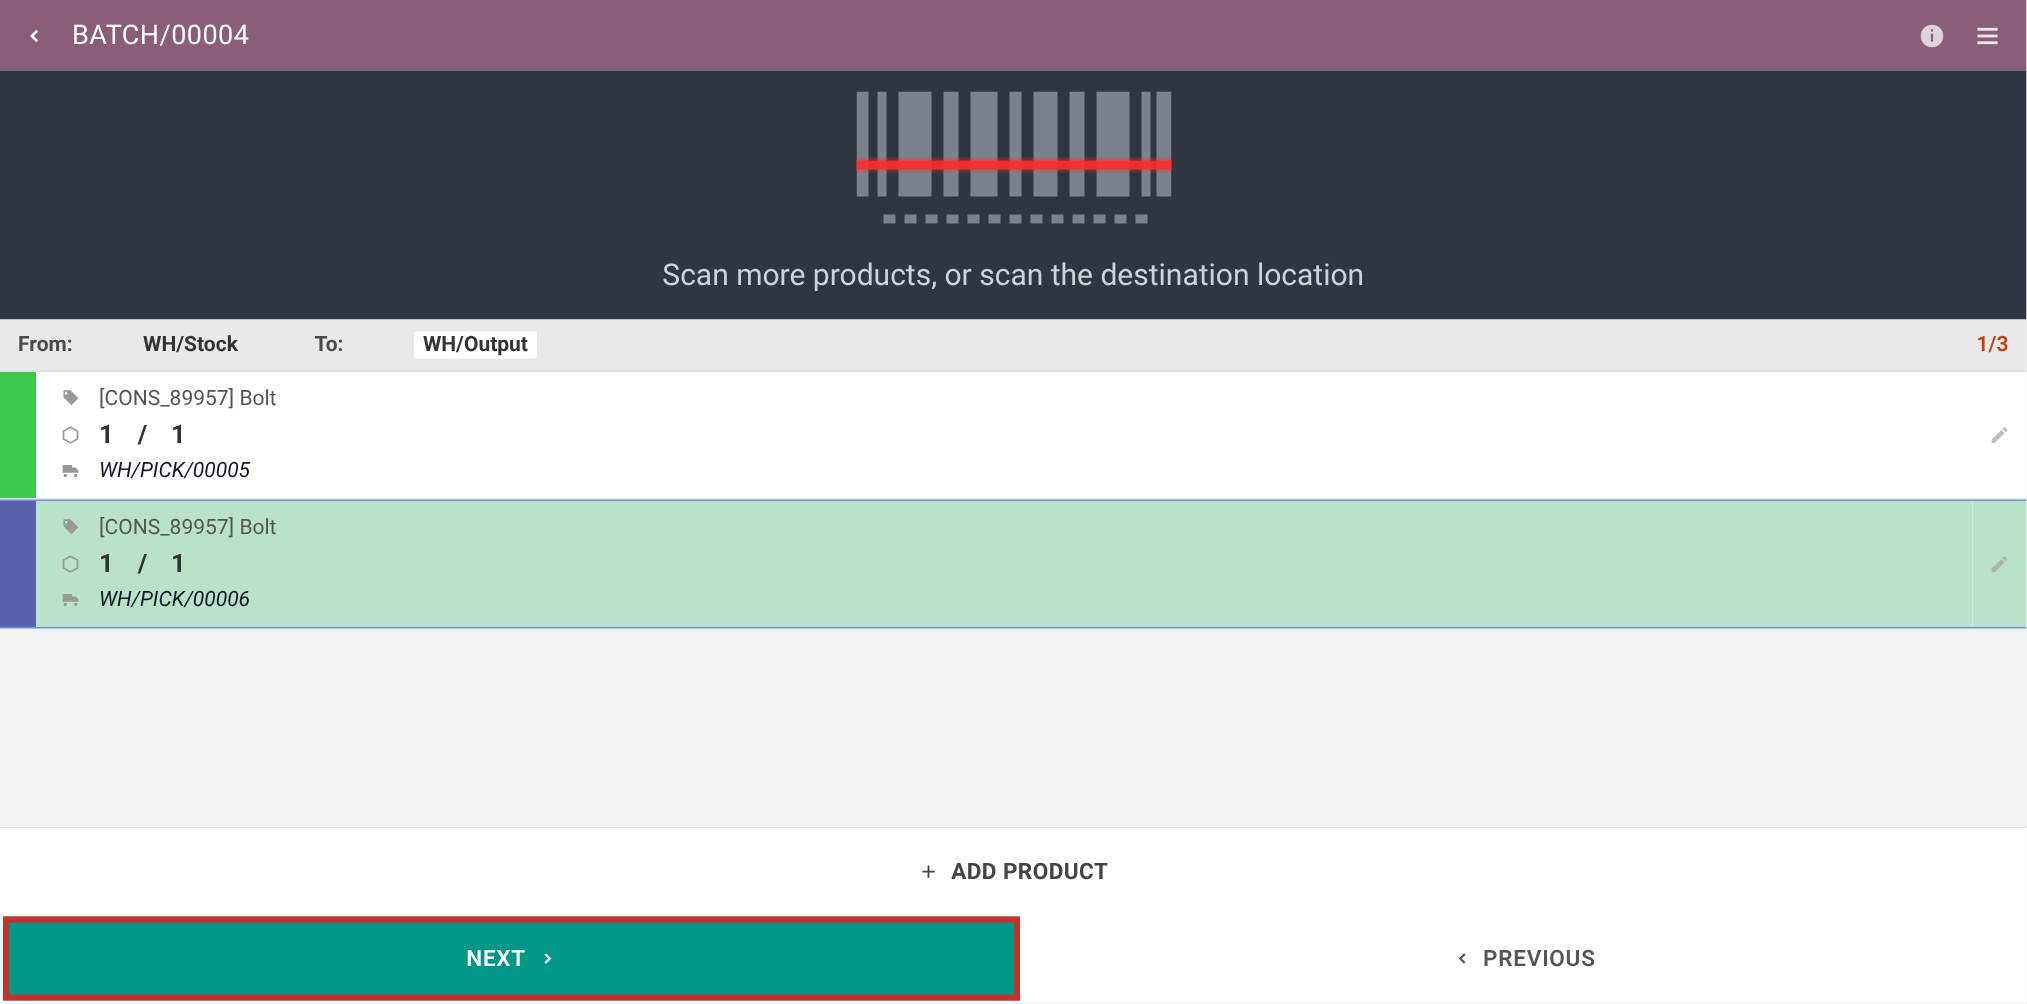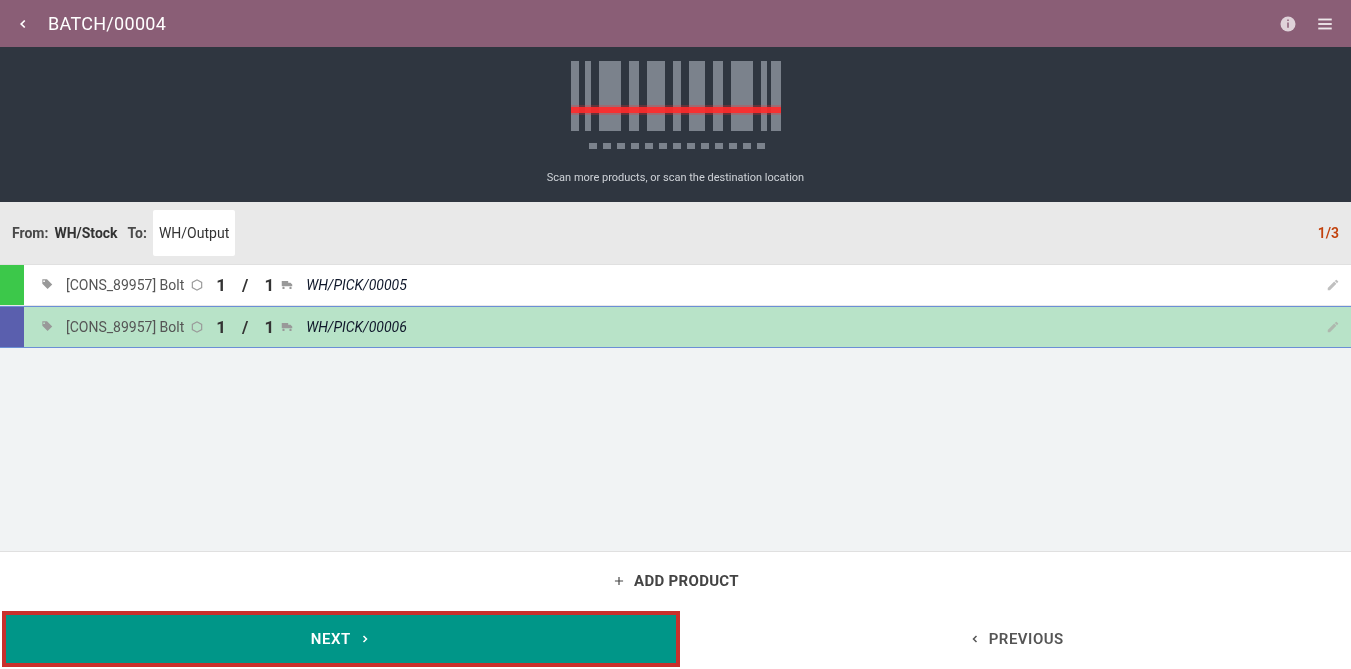--- a/index.html
+++ b/index.html
@@ -29,54 +29,55 @@
   
   .scan-area {
     background: #2f3640;
     display: flex;
     flex-direction: column;
     align-items: center;
     justify-content: center;
     padding: 14px 0 18px 0;
   }
   .barcode-wrap { position: relative; display: inline-block; }
-  .scan-msg { color: #cfd3d8; font-size: 11px; margin-top: 10px; }
+  .scan-msg { color: #cfd3d8; font-size: 20px; margin-top: 10px; }
 
   
   .loc-bar {
     background: #e9e9e9;
     display: flex;
     align-items: center;
     padding: 8px 12px;
     font-size: 14px;
     border-bottom: 1px solid #e0e0e0;
+    gap: 41px;
   }
   .loc-bar .label { color: #4a4a4a; font-weight: 700; margin-right: 6px; }
   .loc-bar .val { color: #333; font-weight: 700; margin-right: 4px; }
   .loc-bar .val.boxed {
     background: #fff;
-    padding: 15px 6px;
+    padding: 1px 6px;
     border-radius: 2px;
-    font-weight: 400;
+    font-weight: 700;
   }
   .loc-bar .spacer { flex: 1; }
   .loc-bar .pager { color: #c2410c; font-weight: 600; font-size: 14px; }
 
   
   .lines { background: #fff; }
   .line {
     display: flex;
     align-items: stretch;
     border-bottom: 1px solid #e8e8e8;
   }
   .line .bar { width: 24px; flex-shrink: 0; }
   .line.green .bar { background: #3cc84a; }
   .line.blue .bar { background: #5a5fae; }
   .line.blue { border-top: 1px solid #6b8fd6; border-bottom: 1px solid #6b8fd6; }
-  .line .body { flex: 1; padding: 10px 16px; display: flex; flex-direction: row; gap: 6px; }
+  .line .body { flex: 1; padding: 10px 16px; display: flex; flex-direction: column; gap: 6px; justify-content: center; }
   .line.green .body { background: #ffffff; }
   .line.blue .body { background: #b8e3c8; }
   .row { display: flex; align-items: center; gap: 10px; font-size: 14px; color: #555; }
   .row .icon { color: #888; display: inline-flex; align-items: center; width: 16px; }
   .row.qty .q { font-weight: 700; color: #333; font-size: 17px; }
   .row.qty .sep { font-weight: 700; color: #333; font-size: 17px; margin: 0 6px; }
   .row.ref { font-style: italic; color: #0f172a; }
   .line .edit { width: 36px; display: flex; align-items: center; justify-content: center; color: #c0c0c0; cursor: pointer; }
   .line.blue .edit { background: #b8e3c8; }
 

